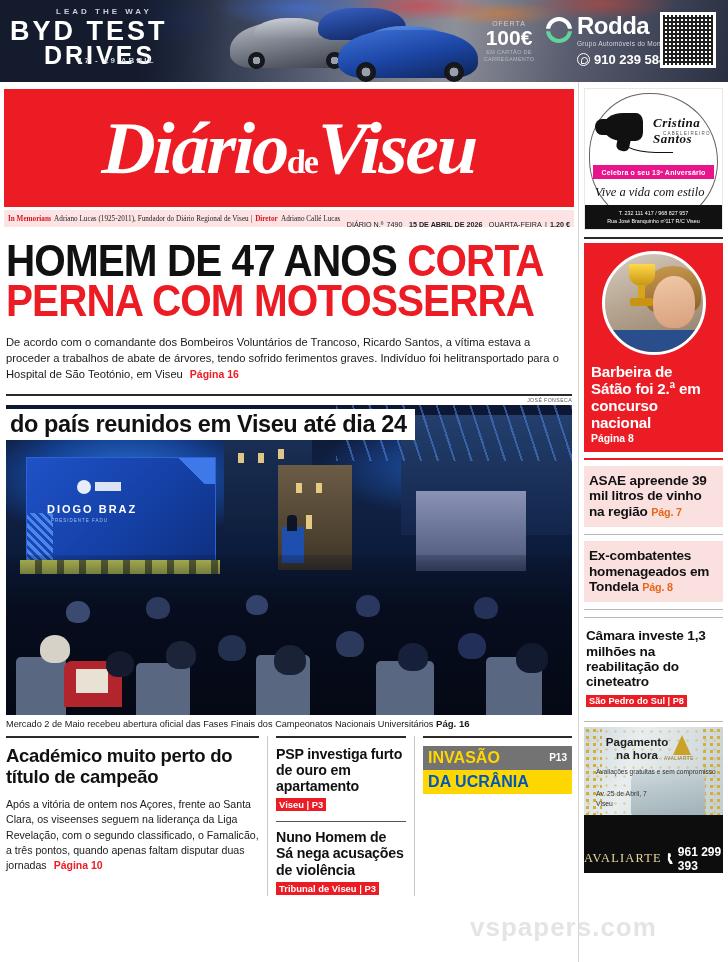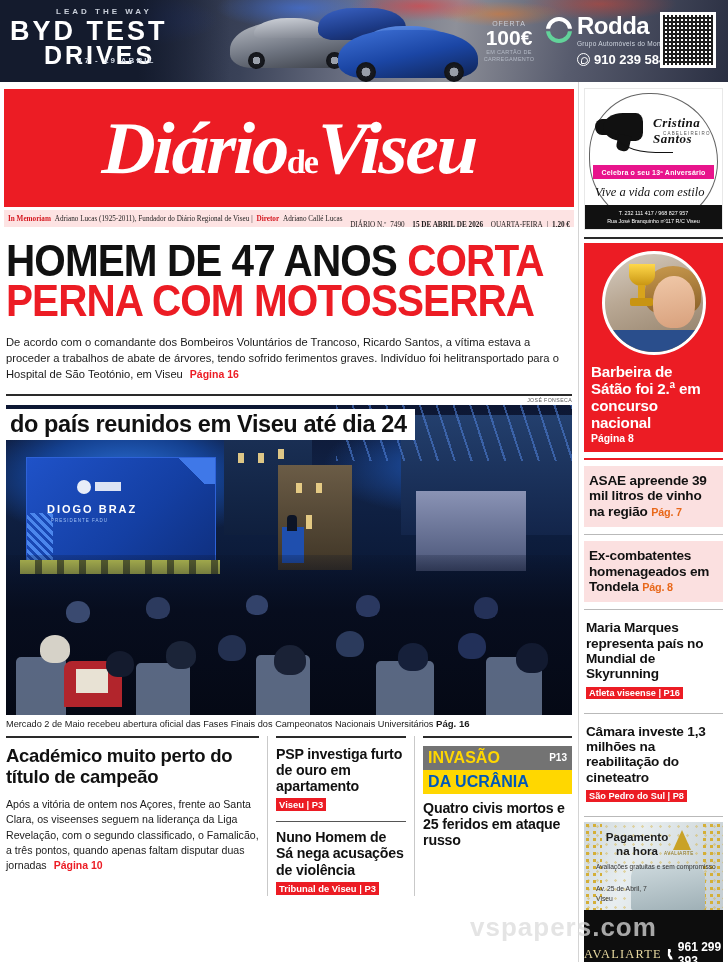--- a/index.html
+++ b/index.html
@@ -96,21 +96,21 @@
     font-family: "Liberation Serif", serif; letter-spacing:-2px; white-space:nowrap;
     font-style: italic; transform: skewX(-2deg);}
   .masthead-text .de { font-size: 34px; font-style: normal; }
 
   .infobar { background:#fde3e3; margin: 3px 4px 0 4px; height: 17px;
     display:flex; align-items:center; font-size: 7.2px; color:#1c1c1c;
     font-family:"Liberation Serif", serif; white-space:nowrap; overflow:hidden; padding: 0 4px;}
   .infobar .red { color:#d5161e; font-weight:bold; }
   .infobar .sp { display:inline-block; width:5px; }
   .infobar .bold { font-weight:bold; }
-  .infobar .sans { font-family:Liberation Serif, serif;margin-top:12px; }
+  .infobar .sans { font-family:Liberation Sans, sans-serif;margin-top:12px; }
 
   
   .lead-head { margin: 14px 6px 0 6px; }
   .lead-head .l {
     font-family: "Liberation Sans Narrow","Liberation Sans",sans-serif;
     font-weight: bold; font-size: 44px; line-height: .92; letter-spacing:-1px;
     transform: scaleX(.92); transform-origin: left center; white-space: nowrap;
   }
   .blk { color:#111; }
   .red { color:#ec1c24; }
@@ -455,21 +455,20 @@
 
       <div class="bcol3">
         <div class="bar-top"></div>
         <div class="ukr">
           <div class="ukr-blue">
             <span>INVASÃO</span>
             <span class="p">P13</span>
           </div>
           <div class="ukr-yellow">DA UCRÂNIA</div>
         </div>
-        <div class="b-head med" style="margin-top:6px;">Quatro civis mortos e 25 feridos em ataque russo</div>
       </div>
     </div>
   </div>
 
   <div class="right-col">
 
     <div class="ad-salon">
       <div class="swirl"></div>
       <div class="dryer">
         <div class="dryer-nozzle"></div>
@@ -513,24 +512,20 @@
     </div>
 
     <div class="sb-rule"></div>
 
     <div class="sb-item pink">
       <h4><span>Ex-combatentes homenageados em Tondela</span> <span class="pg-orange">Pág. 8</span></h4>
     </div>
 
     <div class="sb-rule"></div>
 
-    <div class="sb-item">
-      <h4>Maria Marques representa país no Mundial de Skyrunning</h4>
-      <div class="tag-red">Atleta viseense | P16</div>
-    </div>
 
     <div class="sb-rule"></div>
 
     <div class="sb-item">
       <h4>Câmara investe 1,3 milhões na reabilitação do cineteatro</h4>
       <div class="tag-red">São Pedro do Sul | P8</div>
     </div>
 
     <div class="sb-rule"></div>
 

